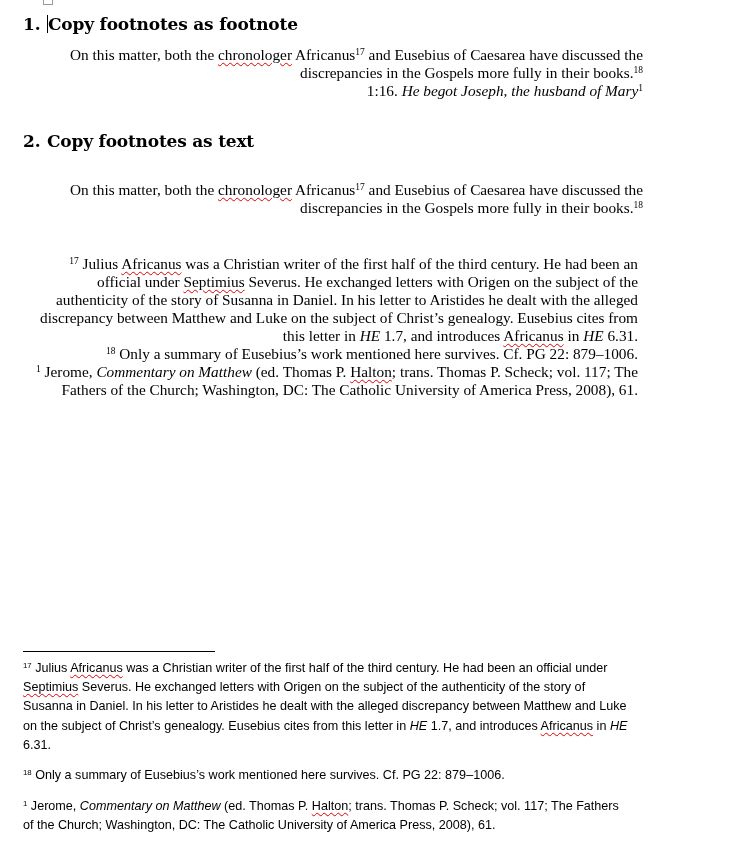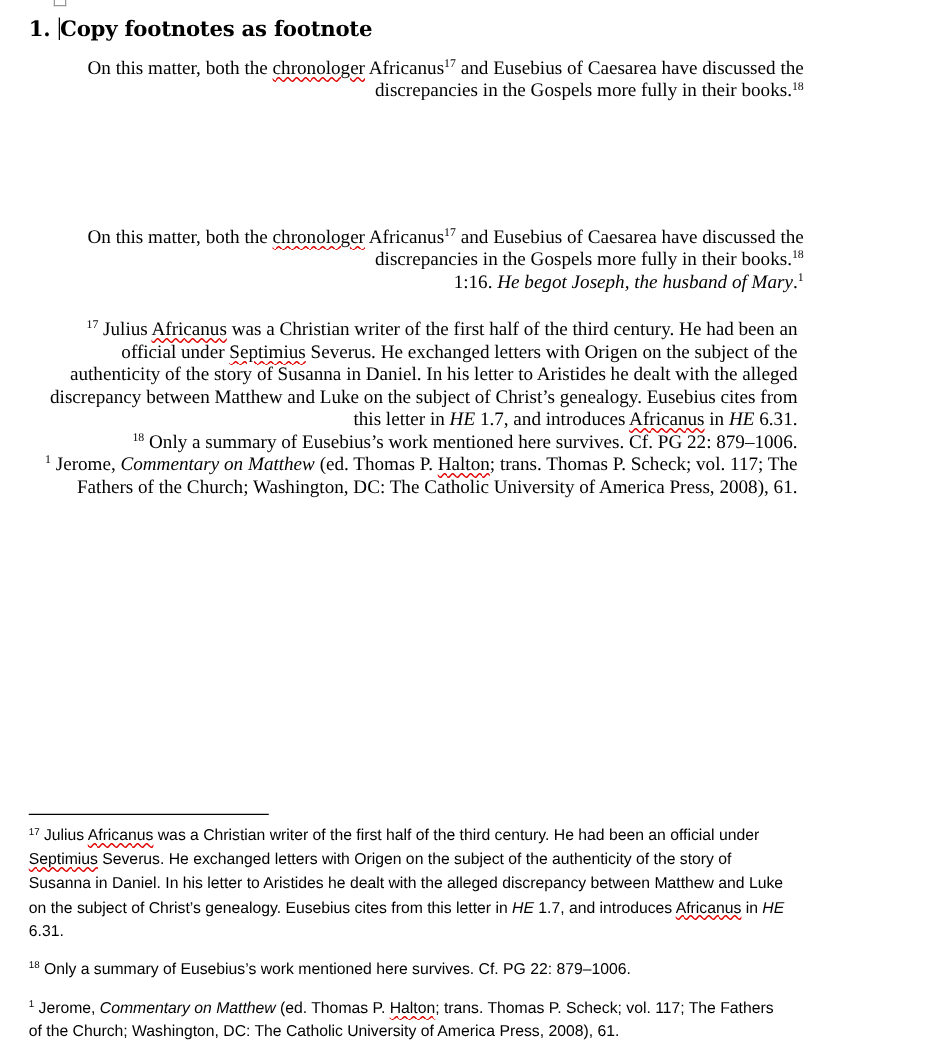--- a/index.html
+++ b/index.html
@@ -24,26 +24,29 @@
 
 <div class="page">
   <div class="corner-mark"></div>
 
   <div class="heading" style="top:14px;">
     <span class="num">1.</span><span class="cursor"></span><span>Copy footnotes as footnote</span>
   </div>
 
   <div class="block serif" style="top:46px;">
     <p><span>On this matter, both the </span><span class="spell">chronologer</span><span> Africanus</span><sup>17</sup><span> and Eusebius of Caesarea have discussed the discrepancies in the Gospels more fully in their books.</span><sup>18</sup></p>
+    <p class="indent"><span>1:16. </span><i>He begot Joseph, the husband of Mary</i><sup>1</sup></p>
   </div>
 
+  <div class="heading" style="top:131px;">
+    <span class="num">2.</span><span>Copy footnotes as text</span>
+  </div>
 
   <div class="block serif" style="top:181px;">
     <p><span>On this matter, both the </span><span class="spell">chronologer</span><span> Africanus</span><sup>17</sup><span> and Eusebius of Caesarea have discussed the discrepancies in the Gospels more fully in their books.</span><sup>18</sup></p>
-    <p class="indent"><span>1:16. </span><i>He begot Joseph, the husband of Mary</i><span>.</span><sup>1</sup></p>
   </div>
 
   <div class="block serif" style="top:255px; width:615px;">
     <p><sup>17</sup><span> Julius </span><span class="spell">Africanus</span><span> was a Christian writer of the first half of the third century. He had been an official under </span><span class="spell">Septimius</span><span> Severus. He exchanged letters with Origen on the subject of the authenticity of the story of Susanna in Daniel. In his letter to Aristides he dealt with the alleged discrepancy between Matthew and Luke on the subject of Christ’s genealogy. Eusebius cites from this letter in </span><i>HE</i><span> 1.7, and introduces </span><span class="spell">Africanus</span><span> in </span><i>HE</i><span> 6.31.</span></p>
     <p><sup>18</sup><span> Only a summary of Eusebius’s work mentioned here survives. Cf. PG 22: 879–1006.</span></p>
     <p><sup>1</sup><span> Jerome, </span><i>Commentary on Matthew</i><span> (ed. Thomas P. </span><span class="spell">Halton</span><span>; trans. Thomas P. Scheck; vol. 117; The Fathers of the Church; Washington, DC: The Catholic University of America Press, 2008), 61.</span></p>
   </div>
 
   <div class="sep"></div>
 

